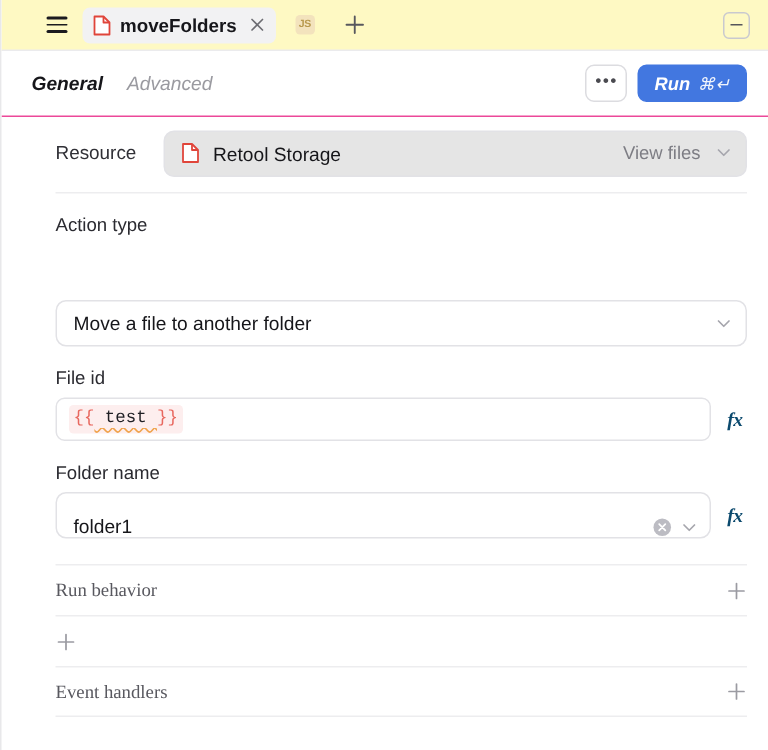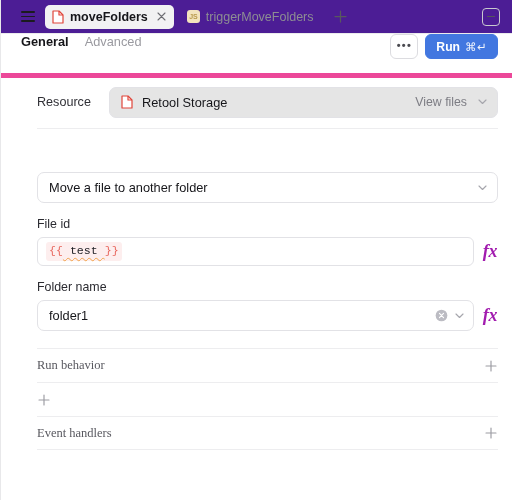--- a/index.html
+++ b/index.html
@@ -20,23 +20,23 @@
     overflow: hidden;
     border-left: 1px solid #e8e8ea;
   }
 
   
   .tabbar {
     position: relative;
     height: 34px;
     display: flex;
     align-items: center;
-    padding: 0 8px 0 16px;
+    padding: 0 8px 0 26px;
     border-bottom: 1px solid #ebebed;
-    background: #4c1d95;
+    background: #fef9c3;
   }
 
   .hamburger {
     width: 22px;
     height: 22px;
     display: flex;
     flex-direction: column;
     justify-content: center;
     align-items: center;
     gap: 3px;
@@ -122,24 +122,25 @@
   .collapse-btn i {
     display:block;
     width: 8px; height: 1.4px;
     background: #55555b;
   }
 
   
   .toolbar {
     height: 44px;
     display: flex;
-    align-items: flex-start;
+    align-items: center;
     padding: 0 14px 0 20px;
-    border-bottom: 5px solid #ec4899;
+    border-bottom: 1px solid #ec4899;
     background: #ffffff;
+    font-style: italic;
   }
 
   .seg {
     font-size: 12.8px;
     cursor: pointer;
     margin-right: 16px;
     white-space: nowrap;
   }
   .seg.on  { color: #16161a; font-weight: 700; }
   .seg.off { color: #9a9aa0; font-weight: 400; }
@@ -294,42 +295,42 @@
     text-align: right;
   }
 
   .text-input {
     flex: 1 1 auto;
     height: 31px;
     border: 1px solid #e2e2e6;
     border-radius: 7px;
     background: #fff;
     display: flex;
-    align-items: center;
+    align-items: flex-end;
     padding: 0 7px 0 11px;
     gap: 5px;
     cursor: text;
   }
   .text-input .val {
     flex: 1 1 auto;
     font-size: 12.8px;
     color: #16161a;
   }
   .clear-icon {
     width: 13px; height: 13px;
     flex: none;
     cursor: pointer;
     display: block;
   }
 
   .fx {
     width: 16px;
     flex: none;
-    color: #a21caf;
-    font-size: 18px;
+    color: #0c4a6e;
+    font-size: 13px;
     font-style: italic;
     font-weight: 700;
     font-family: "Liberation Serif", serif;
     cursor: pointer;
     text-align: center;
     letter-spacing: -0.3px;
   }
 
   
   .sections { margin-top: 17px; font-family: Liberation Serif, serif; }
@@ -375,21 +376,20 @@
       <span>moveFolders</span>
       <span class="tab-close">
         <svg width="9" height="9" viewBox="0 0 9 9">
             <path d="M1 1l7 7M8 1l-7 7" stroke="#6d6d73" stroke-width="1.1" stroke-linecap="round"></path>
           </svg>
       </span>
     </div>
 
     <div class="tab inactive" style="margin-left:6px;">
       <span class="js-icon">JS</span>
-      <span>triggerMoveFolders</span>
     </div>
 
     <div class="tab-add">
       <svg width="13" height="13" viewBox="0 0 13 13">
           <path d="M6.5 1v11M1 6.5h11" stroke="#58585e" stroke-width="1.25" stroke-linecap="round"></path>
         </svg>
     </div>
 
     <div class="tabbar-spacer"></div>
 
@@ -426,20 +426,21 @@
           <svg width="9" height="6" viewBox="0 0 9 6">
               <path d="M1 1l3.5 3.5L8 1" fill="none" stroke="#a6a6ad" stroke-width="1.15" stroke-linecap="round" stroke-linejoin="round"></path>
             </svg>
         </div>
       </div>
     </div>
 
     <div class="divider"></div>
 
     <div class="field">
+      <span class="field-label">Action type</span>
       <div class="select-box">
         <span class="val">Move a file to another folder</span>
         <span class="chev">
           <svg width="9" height="6" viewBox="0 0 9 6">
               <path d="M1 1l3.5 3.5L8 1" fill="none" stroke="#a6a6ad" stroke-width="1.15" stroke-linecap="round" stroke-linejoin="round"></path>
             </svg>
         </span>
       </div>
     </div>
 

